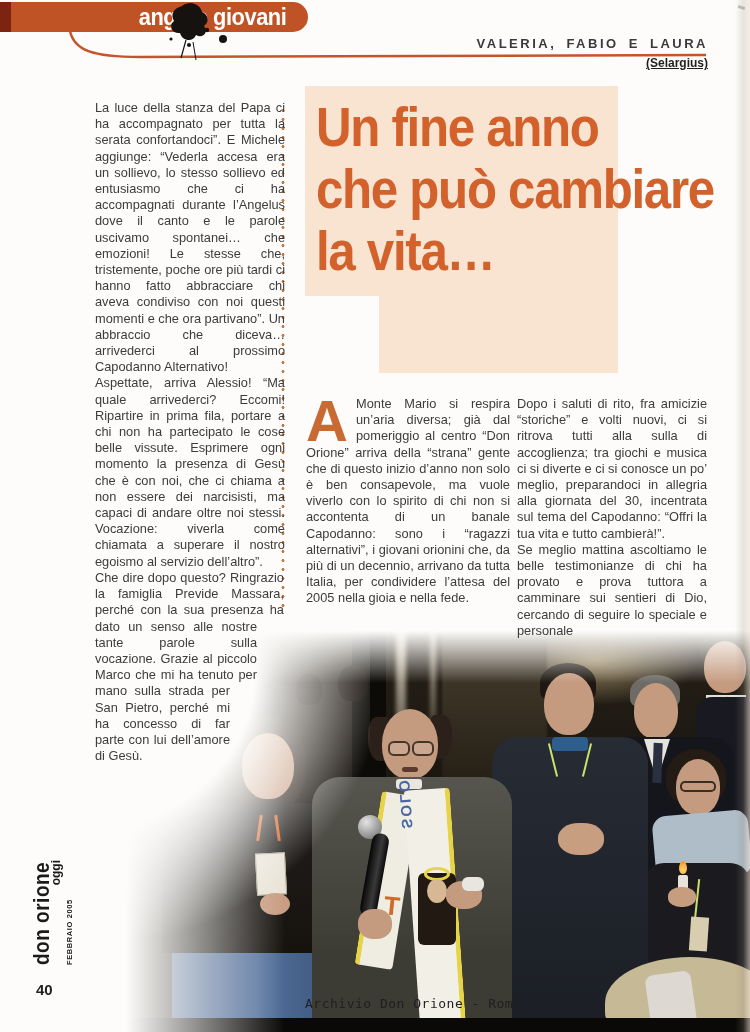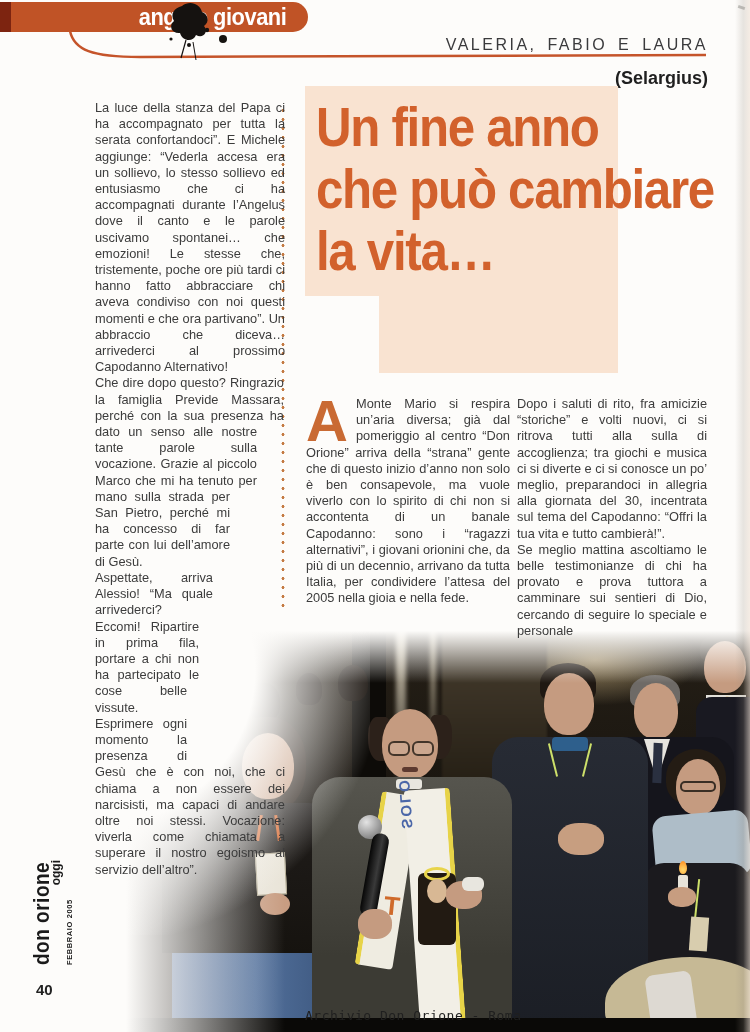--- a/index.html
+++ b/index.html
@@ -9,22 +9,22 @@
   .abs{position:absolute;}
 
   
   .banner{left:0;top:2px;width:308px;height:30px;background:var(--banner-orange,#c05326);
           border-radius:0 15px 15px 0;display:flex;align-items:center;justify-content:flex-end;padding-right:22px;}
   .banner-txt{color:#fff;font-size:23px;font-weight:bold;letter-spacing:-0.5px;transform:scaleX(0.95);transform-origin:right center;white-space:nowrap;}
   .banner-maroon{left:0;top:2px;width:11px;height:30px;background:#7d2410;}
   .ink{left:162px;top:0;}
   .ink-dot{left:219px;top:35px;width:8px;height:8px;border-radius:50%;background:#161310;}
   .curve-svg{left:0;top:0;pointer-events:none;}
-  .byline{right:42px;top:36px;font-size:16px;font-weight:normal;color:#3a3a3c;letter-spacing:2.5px;word-spacing:4px;white-space:nowrap;}
-  .location{right:42px;top:68px;font-size:18px;font-weight:bold;color:#1f1f1f;}
+  .byline{right:42px;top:36px;font-size:13px;font-weight:bold;color:#3a3a3c;letter-spacing:2.5px;word-spacing:4px;white-space:nowrap;}
+  .location{right:42px;top:56px;font-size:12px;font-weight:bold;color:#1f1f1f;text-decoration:underline;}
   .speck{right:5px;top:6px;width:7px;height:3px;background:#9a9a96;opacity:.6;transform:rotate(18deg);}
 
   
   .peach-a{left:305px;top:86px;width:313px;height:210px;background:var(--peach,#f9e3d1);}
   .peach-b{left:379px;top:296px;width:239px;height:77px;background:var(--peach,#f9e3d1);}
   .headline{left:316px;top:96px;width:460px;font-weight:bold;color:var(--headline-orange,#d2612c);
             font-size:56px;line-height:62px;letter-spacing:-1.5px;transform:scaleX(0.88);transform-origin:left top;margin:0;}
   .headline span{display:block;white-space:nowrap;}
   .standfirst{left:391px;top:304px;width:330px;font-size:13.2px;line-height:19.5px;font-weight:bold;color:#1b1b1b;margin:0;}
 
@@ -138,21 +138,21 @@
 
   .khaki{left:505px;top:332px;width:170px;height:92px;background:#c6b995;border-radius:50% 50% 40% 40%;}
   .whitebag{left:548px;top:348px;width:46px;height:56px;background:#ddd9d2;border-radius:8px;transform:rotate(-8deg);}
   .bottomband{left:0;top:393px;width:650px;height:14px;background:#0a0907;}
 
   .fade-top{left:0;top:0;width:650px;height:58px;background:linear-gradient(to bottom,#fdfcfa 10%,rgba(253,252,250,0));}
   .fade-left{left:0;top:0;width:185px;height:407px;background:linear-gradient(to right,#fdfcfa 14%,rgba(253,252,250,0));}
   .fade-corner{left:0;top:0;width:270px;height:310px;background:radial-gradient(ellipse at -5% 15%,#fdfcfa 42%,rgba(253,252,250,0) 74%);}
 
   .caption{left:205px;top:371px;font-family:"DejaVu Sans Mono","Liberation Mono",monospace;
-           font-size:13px;color:#1f1f1f;letter-spacing:0.5px;white-space:nowrap;margin-top:12px;}
+           font-size:13px;color:#1f1f1f;letter-spacing:0.5px;white-space:nowrap;}
 
   
   .maglogo{left:33px;top:965px;width:105px;transform:rotate(-90deg);transform-origin:0 0;color:#1a1a1a;}
   .maglogo .l1{font-size:19px;font-weight:bold;letter-spacing:0.5px;line-height:18px;white-space:nowrap;transform:scaleY(1.15);}
   .maglogo .l2{font-size:12px;font-weight:bold;text-align:right;line-height:10px;margin-top:0;}
   .maglogo .l3{font-size:7.5px;font-weight:bold;letter-spacing:0.6px;margin-top:4px;white-space:nowrap;}
   .pagenum{left:36px;top:981px;font-size:15px;font-weight:bold;color:#222;}
 
   .scan-edge{right:0;top:0;width:15px;height:1032px;
      background:linear-gradient(to right,rgba(120,110,100,0),rgba(150,140,128,0.22) 55%,rgba(240,226,214,0.6));}
@@ -275,30 +275,30 @@
 
     <div class="abs fade-top"></div>
     <div class="abs fade-left"></div>
     <div class="abs fade-corner"></div>
 
     <div class="abs caption">Archivio Don Orione - Roma</div>
   </div>
 
   <div class="abs colL">
     <p>La luce della stanza del Papa ci ha accompagnato per tutta la serata confortandoci”. E Michele aggiunge: “Vederla accesa era un sollievo, lo stesso sollievo ed entusiasmo che ci ha accompagnati durante l’Angelus dove il canto e le parole uscivamo spontanei… che emozioni! Le stesse che, tristemente, poche ore più tardi ci hanno fatto abbracciare chi aveva condiviso con noi questi momenti e che ora partivano”. Un abbraccio che diceva… arrivederci al prossimo Capodanno Alternativo!</p>
+    <p>Aspettate, arriva Alessio! “Ma quale arrivederci? Eccomi! Ripartire in prima fila, portare a chi non ha partecipato le cose belle vissute. Esprimere ogni momento la presenza di Gesù che è con noi, che ci chiama a non essere dei narcisisti, ma capaci di andare oltre noi stessi. Vocazione: viverla come chiamata a superare il nostro egoismo al servizio dell’altro”.</p>
     <p>
       <span class="st s1"></span>
       <span class="st s2"></span>
       <span class="st s3"></span>
       <span class="st s4"></span>
       <span class="st s5"></span>
       <span class="st s6"></span>
       <span>Che dire dopo questo? Ringrazio la famiglia Previde Massara, perché con la sua presenza ha dato un senso alle nostre tante parole sulla vocazione. Grazie al piccolo Marco che mi ha tenuto per mano sulla strada per San Pietro, perché mi ha concesso di far parte con lui dell’amore di Gesù.</span>
     </p>
-    <p>Aspettate, arriva Alessio! “Ma quale arrivederci? Eccomi! Ripartire in prima fila, portare a chi non ha partecipato le cose belle vissute. Esprimere ogni momento la presenza di Gesù che è con noi, che ci chiama a non essere dei narcisisti, ma capaci di andare oltre noi stessi. Vocazione: viverla come chiamata a superare il nostro egoismo al servizio dell’altro”.</p>
   </div>
 
   <div class="abs col2">
     <p>
       <span class="dropcap">A</span>
       <span>Monte Mario si respira un’aria diversa; già dal pomeriggio al centro “Don Orione” arriva della “strana” gente che di questo inizio d’anno non solo è ben consapevole, ma vuole viverlo con lo spirito di chi non si accontenta di un banale Capodanno: sono i “ragazzi alternativi”, i giovani orionini che, da più di un decennio, arrivano da tutta Italia, per condividere l’attesa del 2005 nella gioia e nella fede.</span>
     </p>
   </div>
 
   <div class="abs col3">

